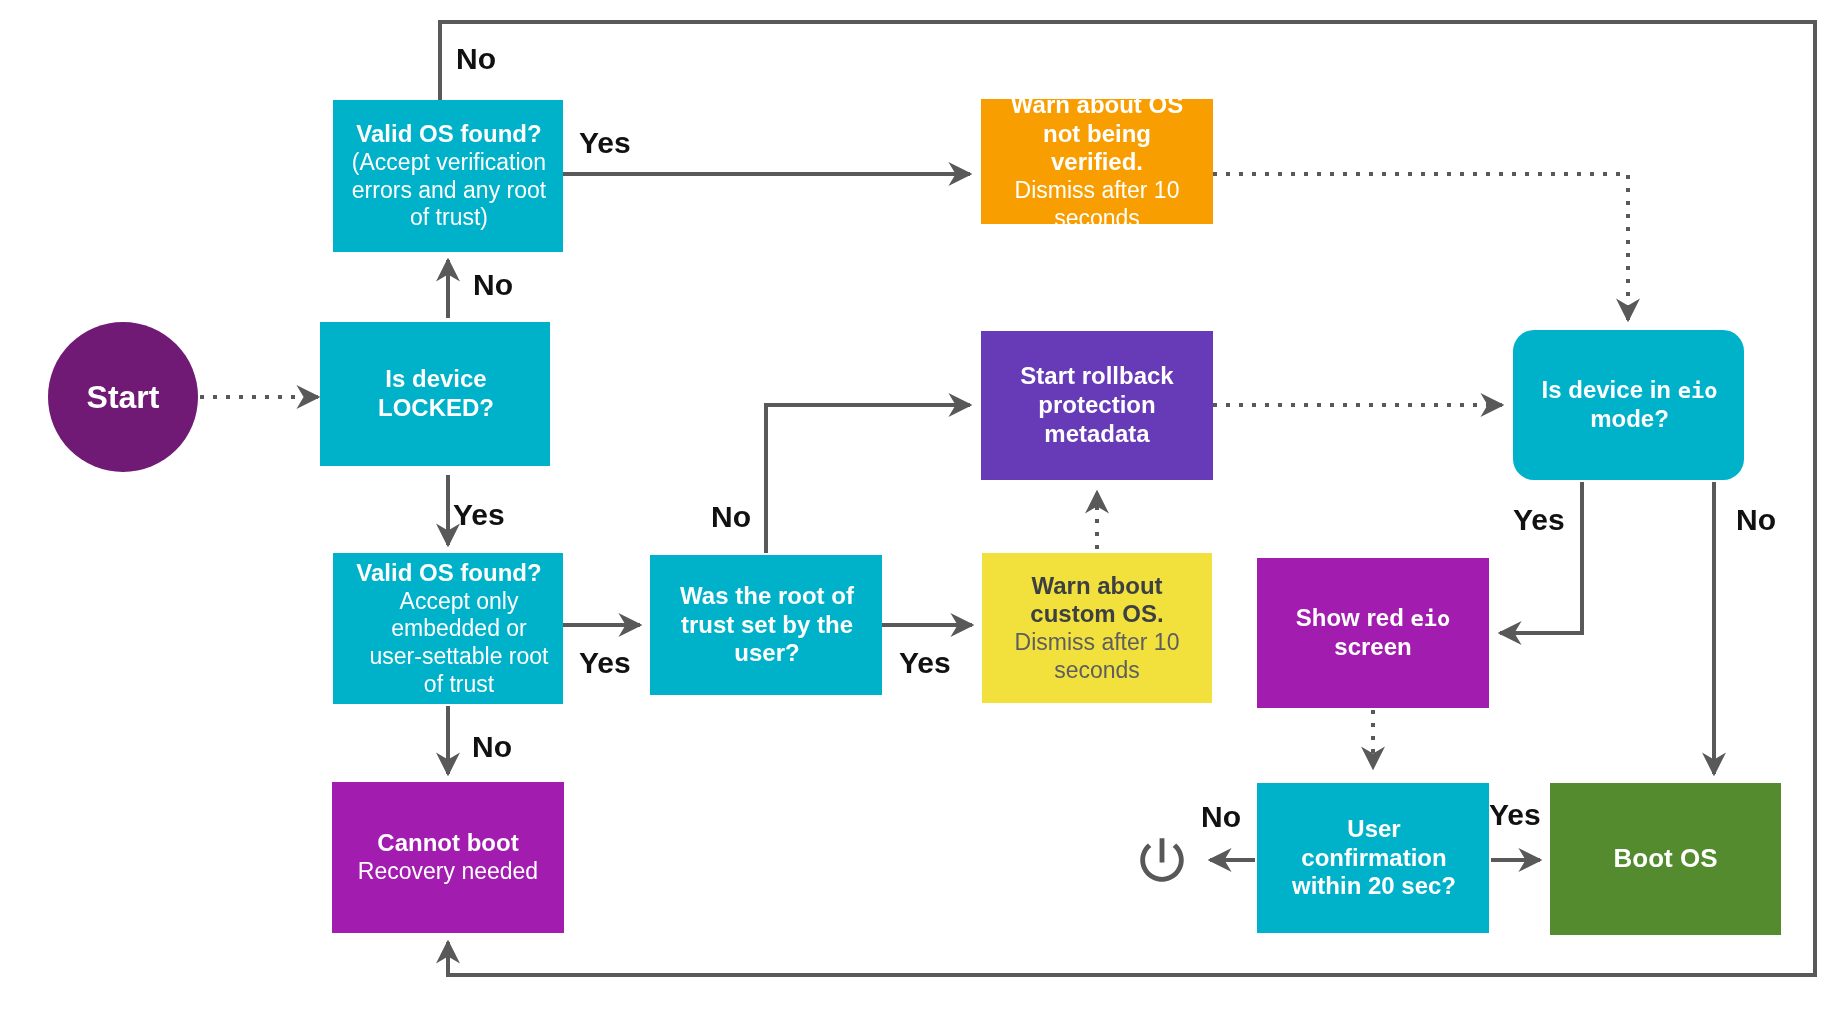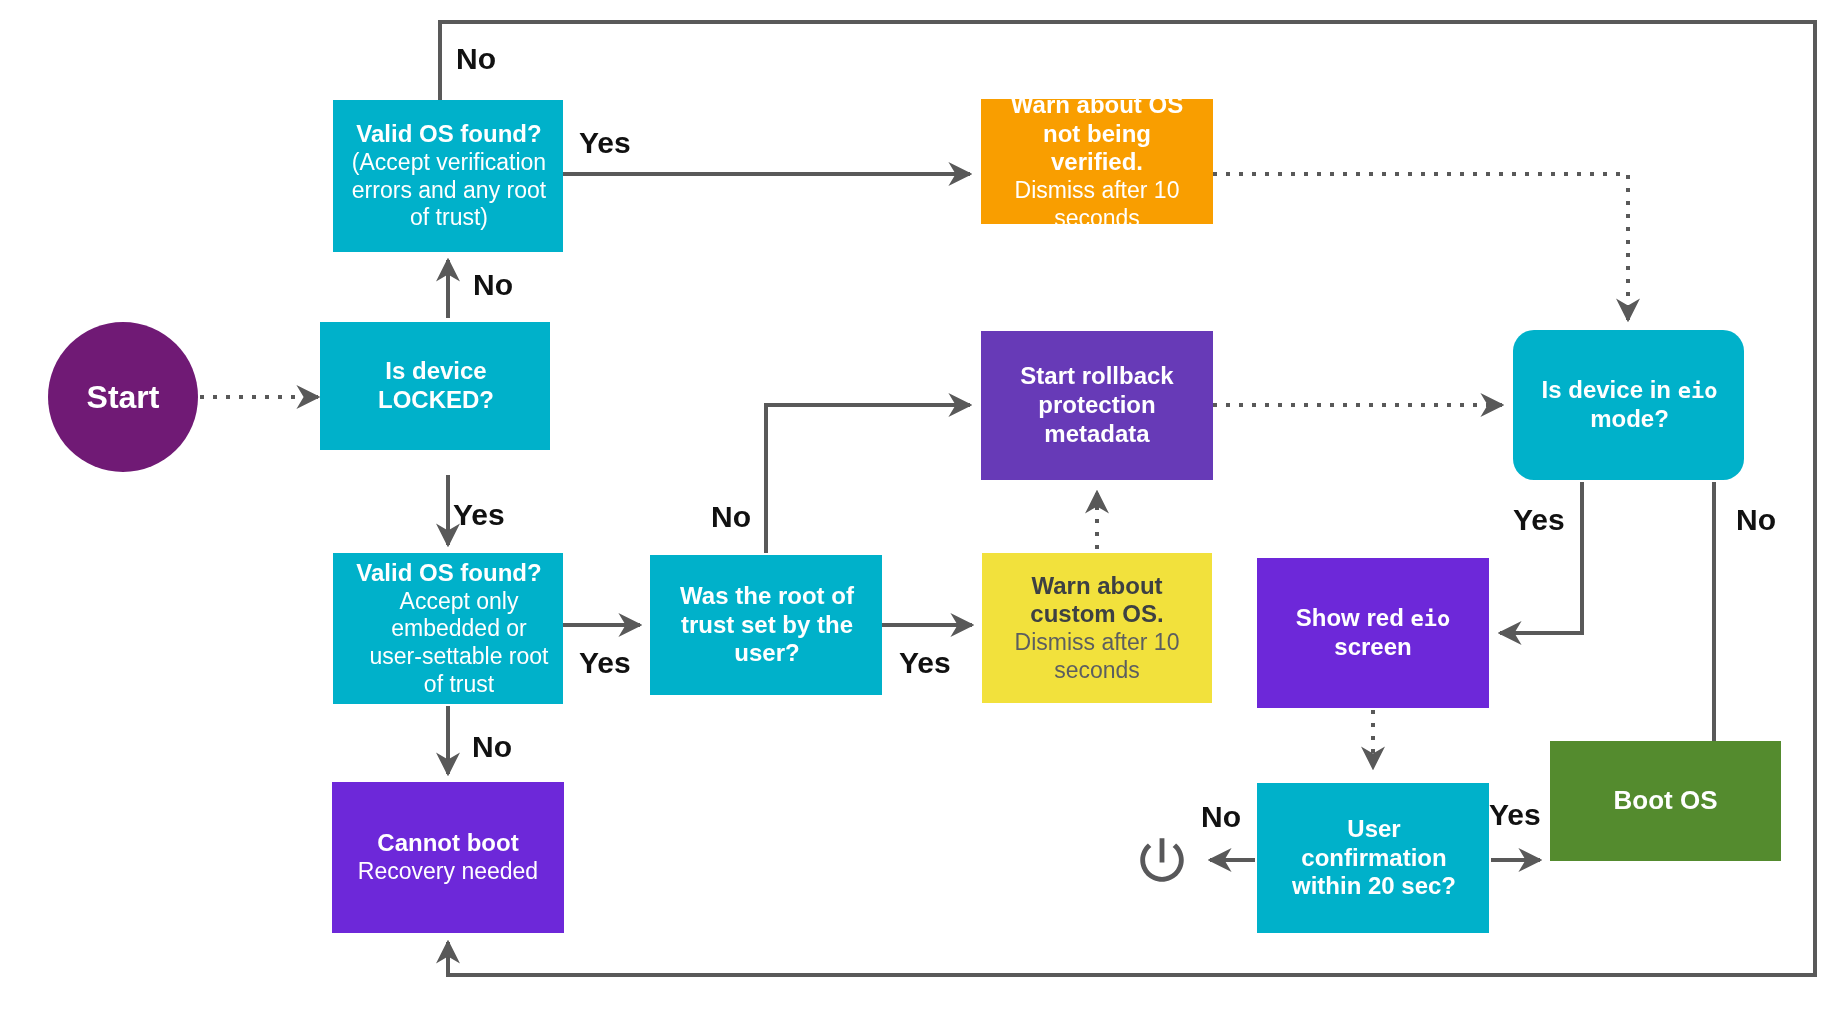--- a/index.html
+++ b/index.html
@@ -19,21 +19,21 @@
     text-align:center;color:#ffffff;
     line-height:1.2;
     padding:6px 10px;box-sizing:border-box;
   }
   .node .t{display:block;font-weight:700;font-size:24px;}
   .node .s{display:block;font-weight:400;font-size:23px;}
   .cyan{background:#00b1ca;padding-left:12px;}
   .purple{background:#673ab7;}
   .orange{background:#f99e00;}
   .yellow{background:#f2e13c;}
-  .pink{background:#6d28d9;}
+  .pink{background:#a21caf;}
   .green{background:#548b2e;}
   .yellow .t{color:#3d4043;}
   .yellow .s{color:#5c5e60;}
   .mono{font-family:"DejaVu Sans Mono",monospace;font-size:22px;}
   .start-circle{
     position:absolute;left:48px;top:322px;width:150px;height:150px;
     border-radius:50%;background:#701a75;
     display:flex;align-items:center;justify-content:center;
     color:#fff;font-weight:700;font-size:32px;
   }
@@ -76,21 +76,21 @@
 
   <div class="start-circle">
     <span>Start</span>
   </div>
 
   <div class="node cyan" style="left:333px;top:100px;width:230px;height:152px;">
     <span class="t">Valid OS found?</span>
     <span class="s">(Accept verification errors and any root of trust)</span>
   </div>
 
-  <div class="node cyan" style="left:320px;top:322px;width:230px;height:128px;">
+  <div class="node cyan" style="left:320px;top:322px;width:230px;height:144px;">
     <span class="t" style="max-width:170px;">Is device LOCKED?</span>
   </div>
 
   <div class="node orange" style="left:981px;top:99px;width:232px;height:125px;">
     <span class="t" style="max-width:190px;">Warn about OS not being verified.</span>
     <span class="s" style="max-width:200px;">Dismiss after 10 seconds</span>
   </div>
 
   <div class="node purple" style="left:981px;top:331px;width:232px;height:149px;">
     <span class="t" style="max-width:190px;">Start rollback protection metadata</span>
@@ -124,21 +124,21 @@
 
   <div class="node pink" style="left:332px;top:782px;width:232px;height:151px;">
     <span class="t">Cannot boot</span>
     <span class="s">Recovery needed</span>
   </div>
 
   <div class="node cyan" style="left:1257px;top:783px;width:232px;height:150px;">
     <span class="t" style="max-width:190px;">User confirmation within 20 sec?</span>
   </div>
 
-  <div class="node green" style="left:1550px;top:741px;width:231px;height:120px;">
+  <div class="node green" style="left:1550px;top:783px;width:231px;height:152px;">
     <span class="t" style="font-size:26px;">Boot OS</span>
   </div>
 
   <svg class="icon" style="left:1133px;top:831px;" width="58" height="58" viewBox="0 0 24 24">
     <path fill="#58585a" d="M13 3h-2v10h2V3zm4.83 2.17l-1.42 1.42C17.99 7.86 19 9.81 19 12c0 3.87-3.13 7-7 7s-7-3.13-7-7c0-2.19 1.01-4.14 2.58-5.41L6.17 5.17C4.23 6.82 3 9.26 3 12c0 4.97 4.03 9 9 9s9-4.03 9-9c0-2.74-1.23-5.18-3.17-6.83z"></path>
   </svg>
 
   <div class="edge-label" style="left:456px;top:42px;">No</div>
   <div class="edge-label" style="left:579px;top:126px;">Yes</div>
   <div class="edge-label" style="left:473px;top:268px;">No</div>

